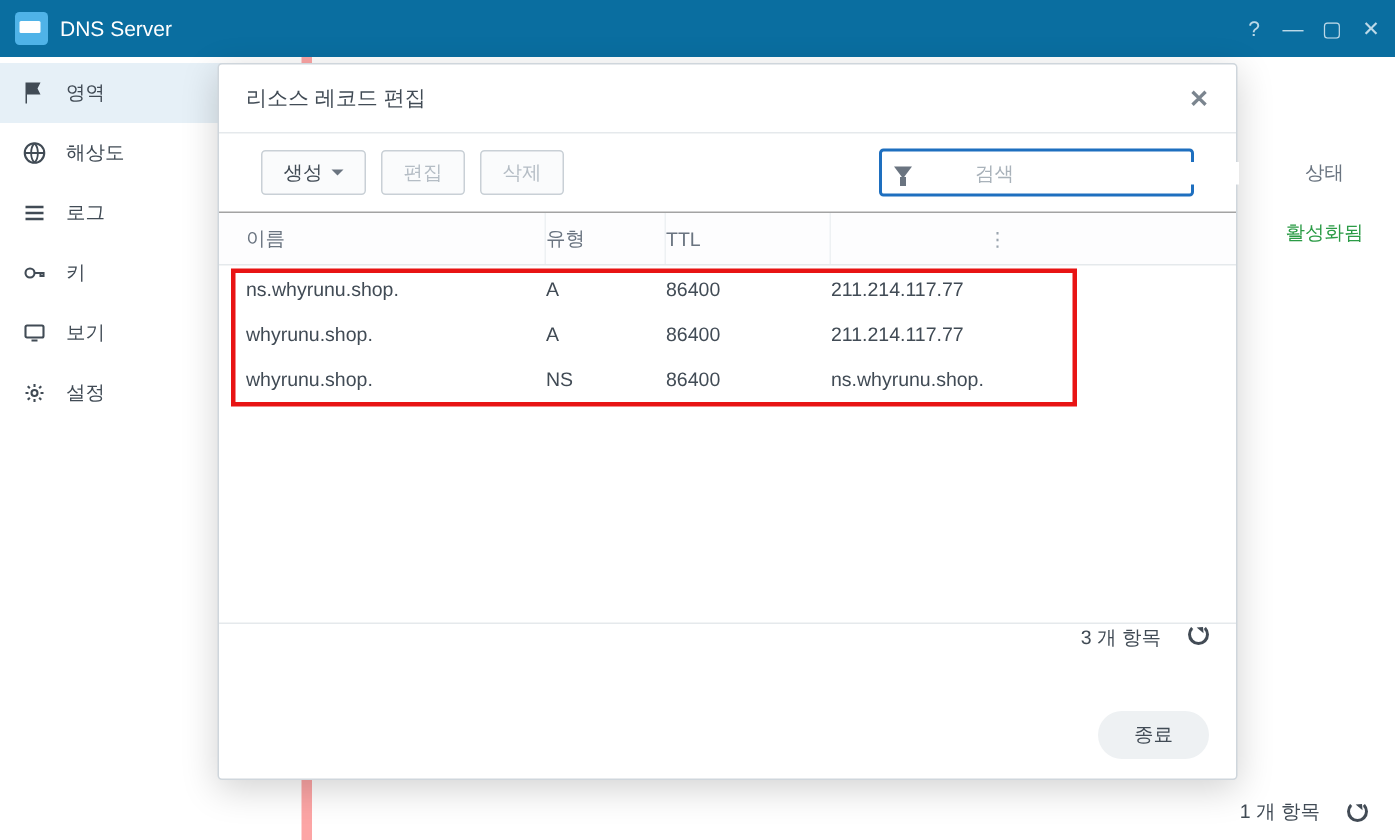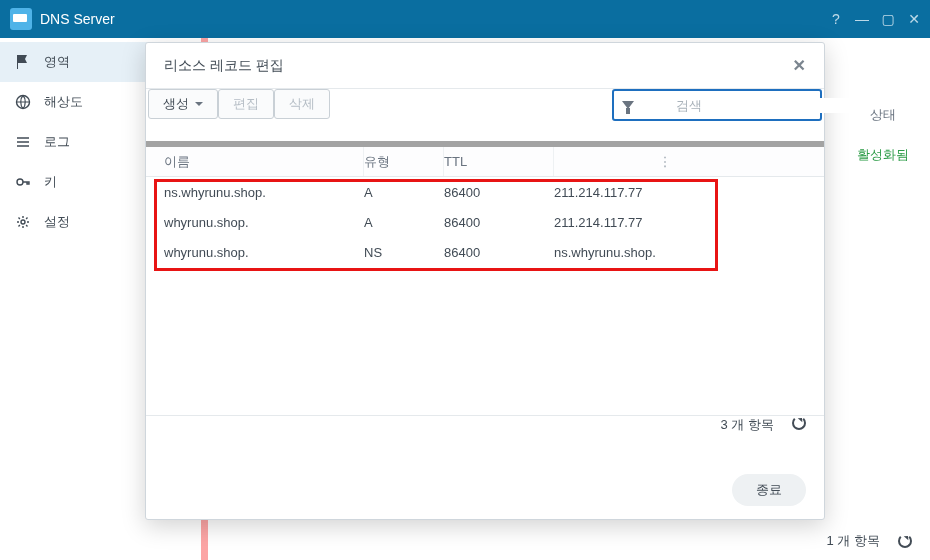--- a/index.html
+++ b/index.html
@@ -136,22 +136,23 @@
     .modal-close {
       margin-left: auto;
       cursor: pointer;
       color: #7b858f;
       font-size: 16px;
       font-weight: bold;
     }
     .toolbar {
       height: 52px;
       display: flex;
-      align-items: flex-start;
-      padding: 0 2px;
+      align-items: center;
+      padding: 0 28px;
+      gap: 10px;
     }
     .btn {
       height: 30px;
       padding: 0 14px;
       border: 1px solid #c9d0d6;
       background: #fafbfc;
       border-radius: 3px;
       cursor: pointer;
       font-size: 13px;
       color: #414b55;
@@ -206,21 +207,21 @@
     
     .tbl-head, .tbl-row {
       display: grid;
       grid-template-columns: 200px 80px 110px 1fr 30px;
       padding: 0 18px;
       align-items: center;
     }
     .tbl-head {
       height: 36px;
       color: #6a7480;
-      border-top: 6px solid #a3a3a3;
+      border-top: 1px solid #a3a3a3;
       border-bottom: 1px solid #e5e9ec;
       background: #fdfdfe;
     }
     .th { border-right: 1px solid #eef1f3; height: 100%; display:flex; align-items:center; padding-right:6px;}
     .tbl-body { flex: 1; overflow: auto; position: relative; }
     .tbl-row { height: 30px; }
     .more-dots { text-align: center; color: #9aa4ae; cursor: pointer; }
     .highlight-box {
       position: absolute;
       left: 8px;
@@ -299,20 +300,29 @@
       <span>로그</span>
     </div>
     <div class="sb-item">
       <span class="sb-icon">
         <svg width="16" height="16" viewBox="0 0 16 16">
             <circle cx="5" cy="8" r="3" fill="none" stroke="#414b55" stroke-width="1.4"></circle>
             <path d="M8 8h6v2h-2v-2" fill="none" stroke="#414b55" stroke-width="1.4"></path>
           </svg>
       </span>
       <span>키</span>
+    </div>
+    <div class="sb-item">
+      <span class="sb-icon">
+        <svg width="16" height="16" viewBox="0 0 16 16">
+            <rect x="2" y="3" width="12" height="8" rx="1" fill="none" stroke="#414b55" stroke-width="1.4"></rect>
+            <path d="M6 13h4" stroke="#414b55" stroke-width="1.4"></path>
+          </svg>
+      </span>
+      <span>보기</span>
     </div>
     <div class="sb-item">
       <span class="sb-icon">
         <svg width="16" height="16" viewBox="0 0 16 16">
             <circle cx="8" cy="8" r="2" fill="none" stroke="#414b55" stroke-width="1.4"></circle>
             <path d="M8 2v2M8 12v2M2 8h2M12 8h2M3.5 3.5l1.4 1.4M11.1 11.1l1.4 1.4M12.5 3.5l-1.4 1.4M4.9 11.1l-1.4 1.4" stroke="#414b55" stroke-width="1.4"></path>
           </svg>
       </span>
       <span>설정</span>
     </div>

